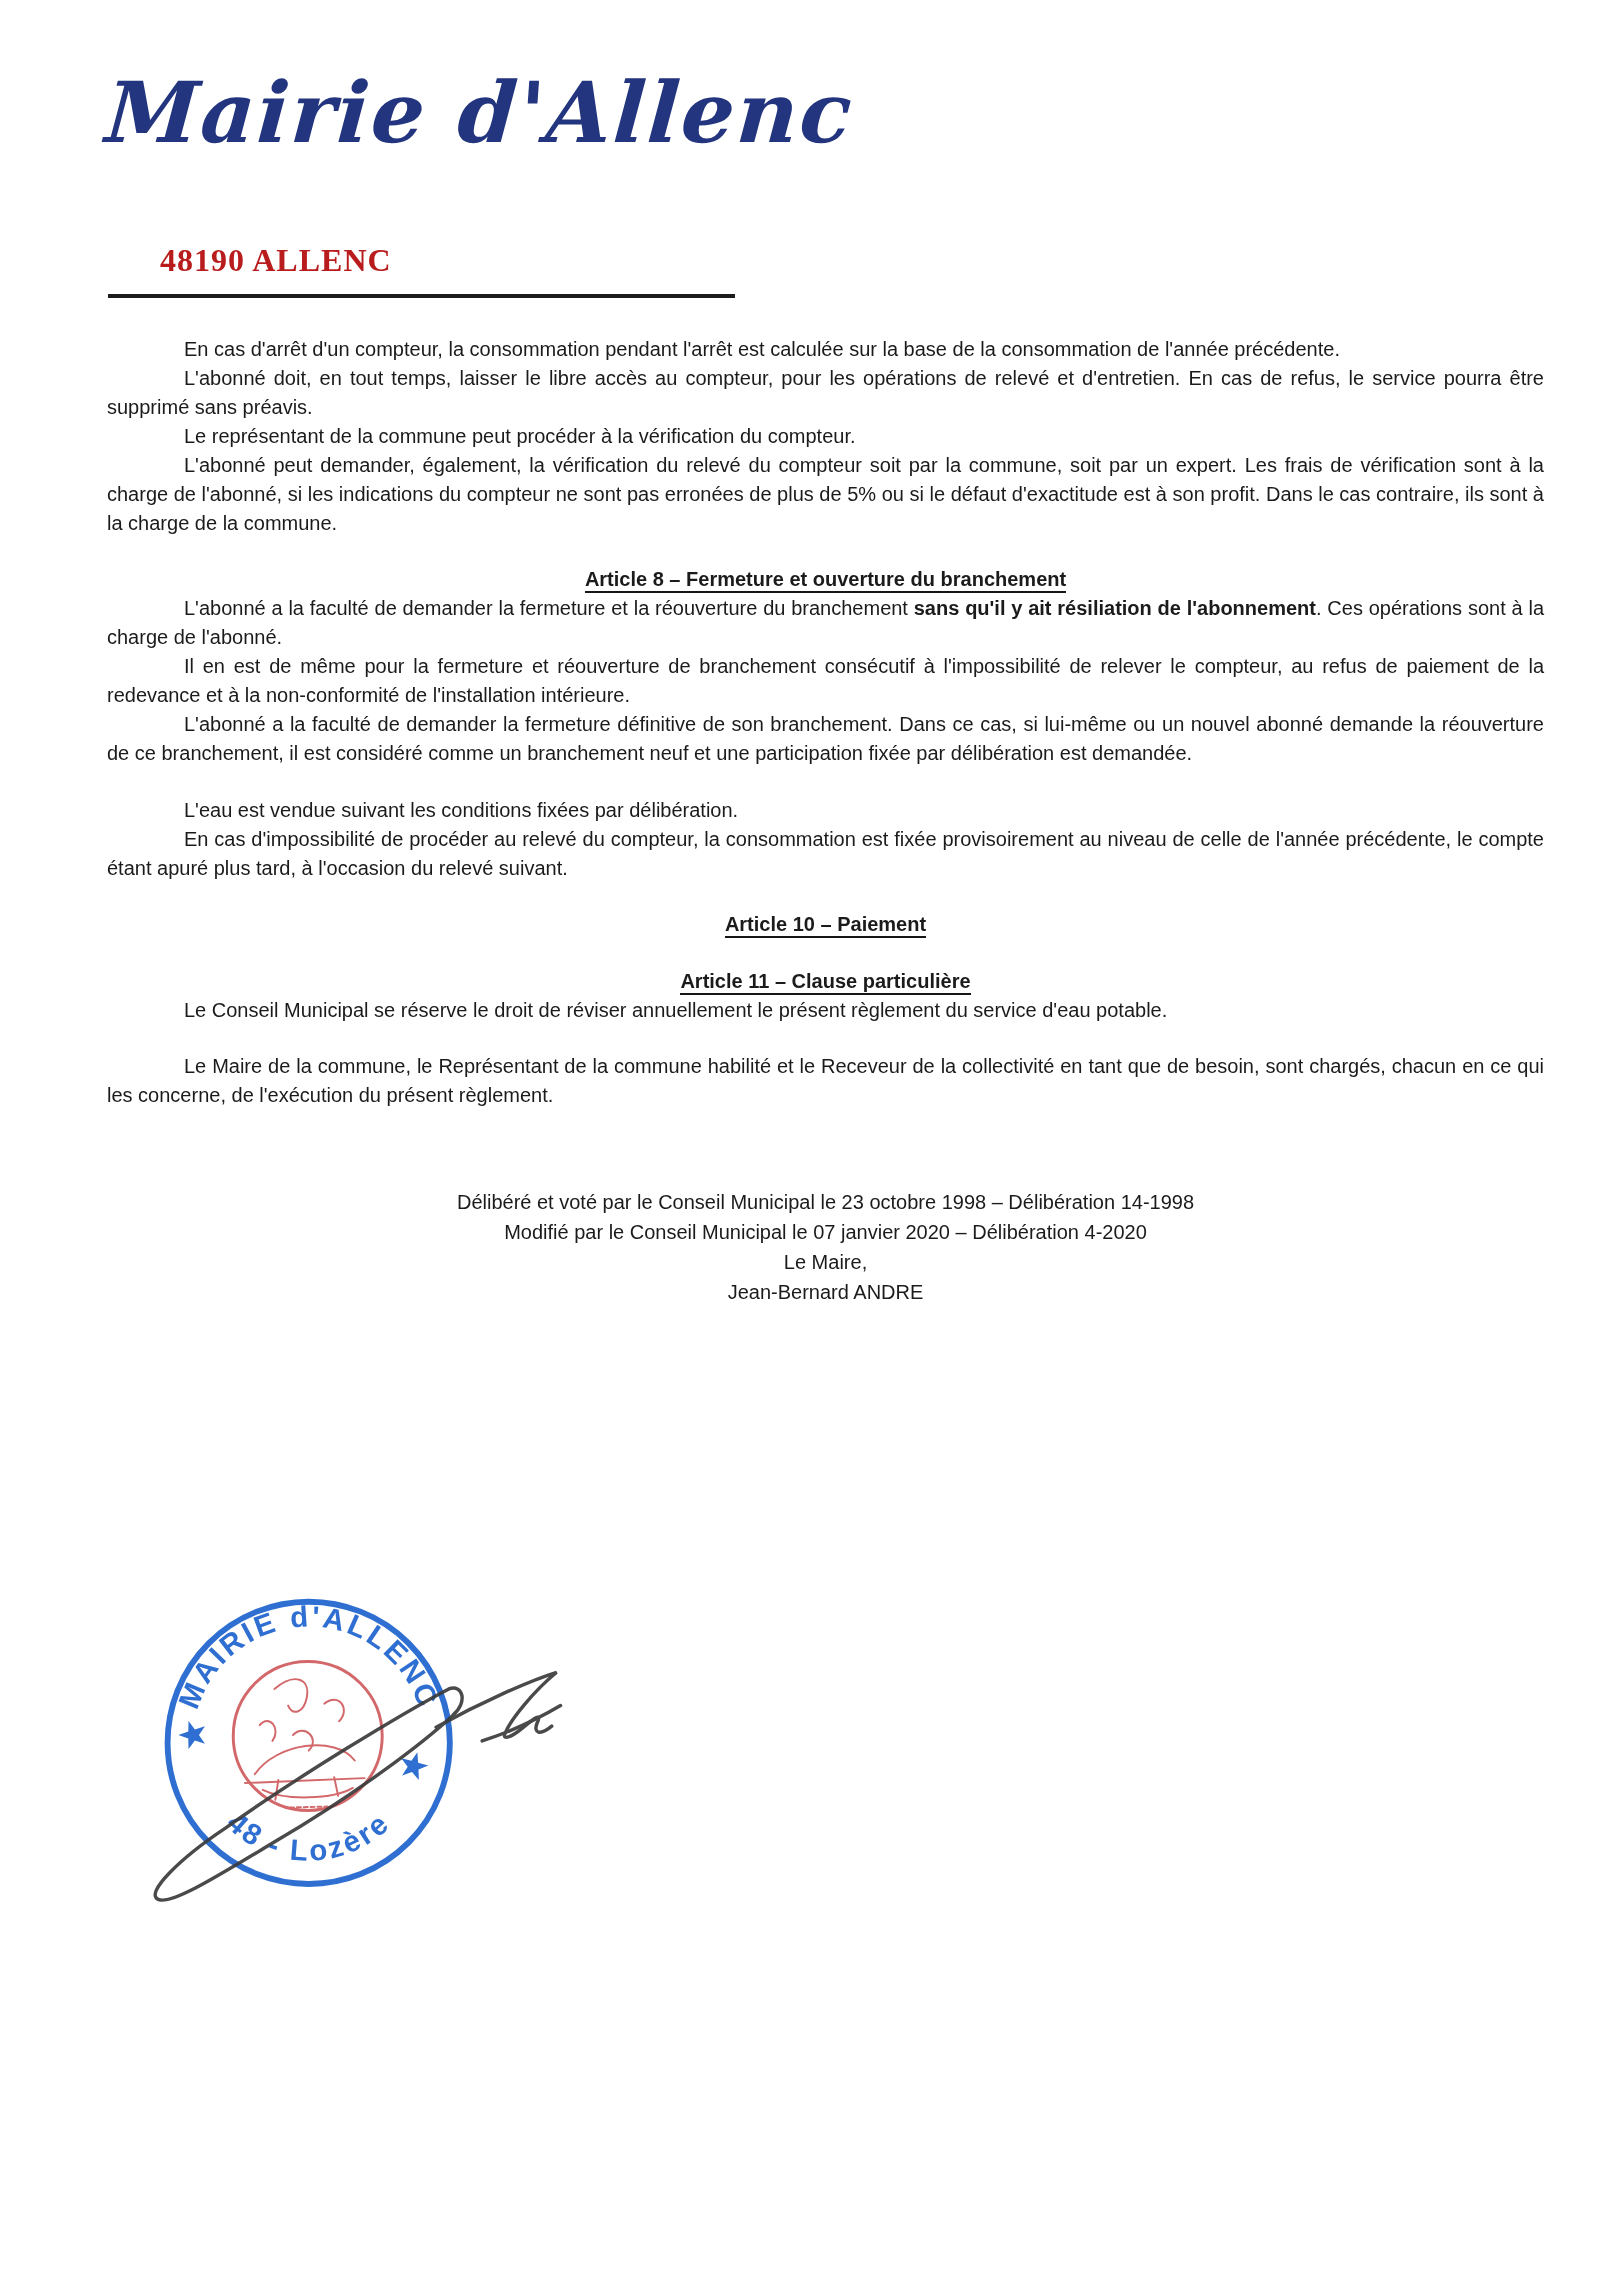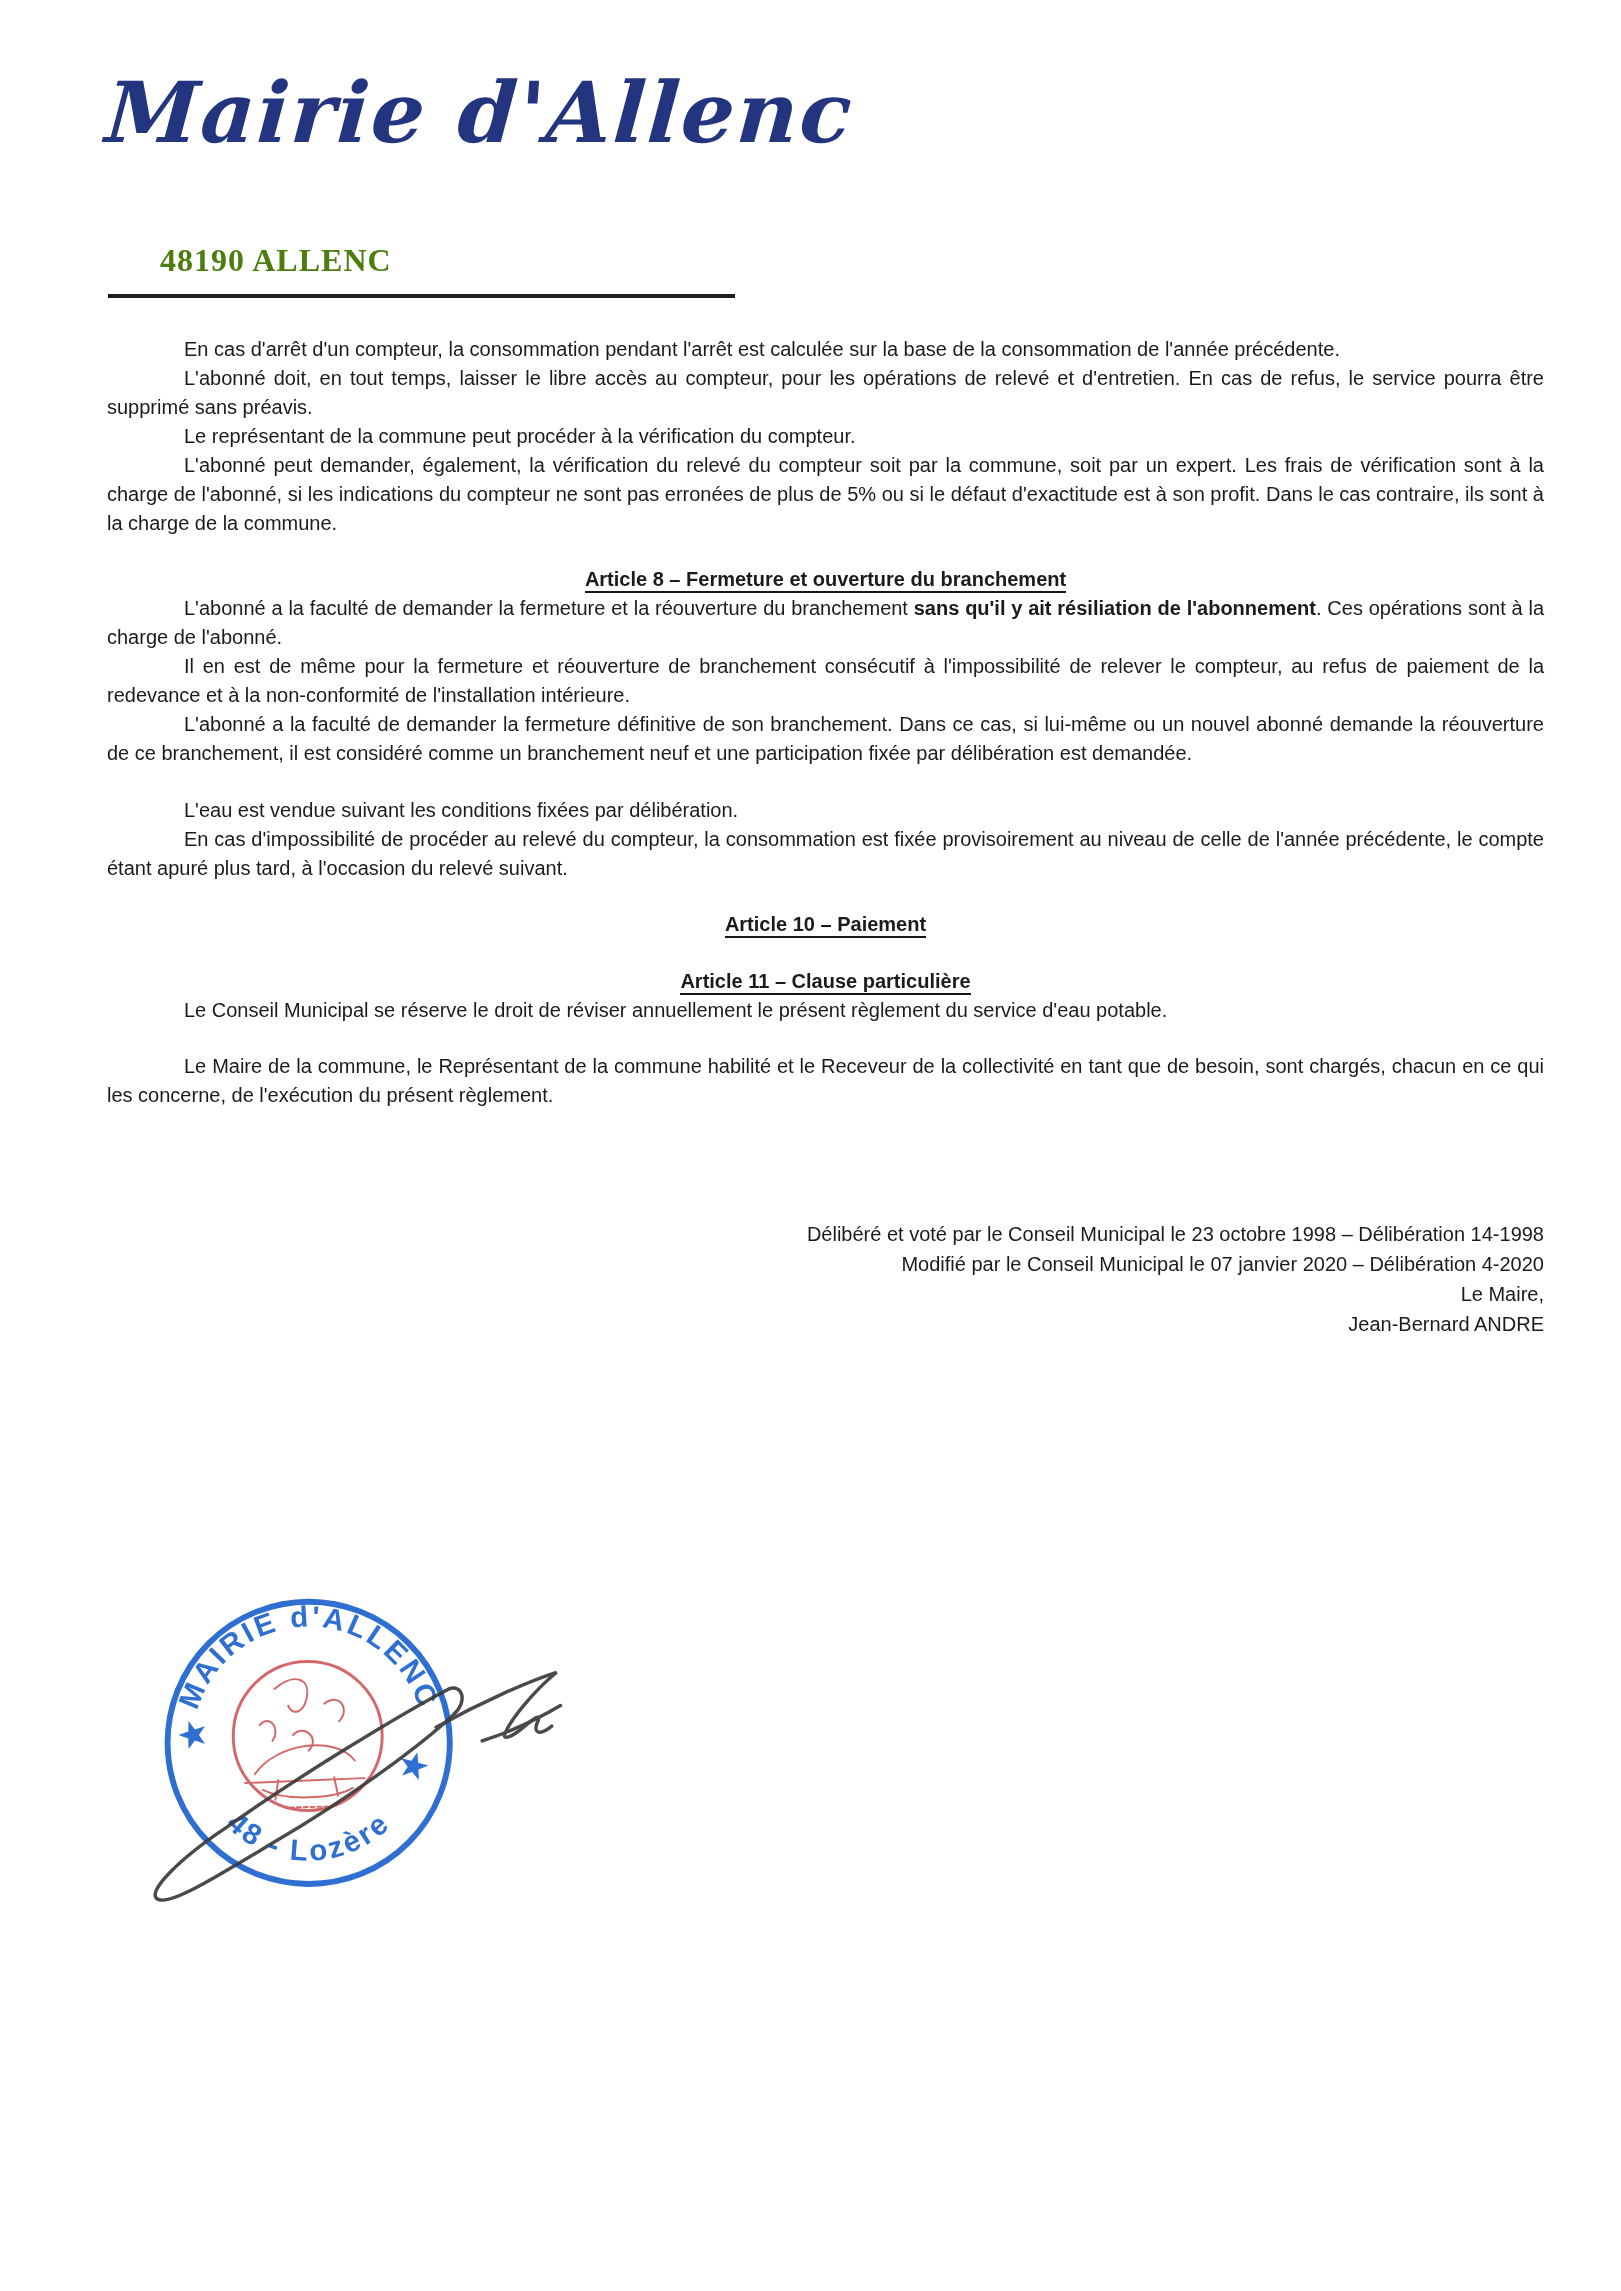--- a/index.html
+++ b/index.html
@@ -18,21 +18,21 @@
     font-style:italic;font-weight:bold;
     font-size:84px;line-height:1;
     color:#23357e;
     letter-spacing:2px;
     transform:skewX(-4deg);
   }
   .address{
     position:absolute;left:160px;top:242px;
     font-family:"Liberation Serif",serif;
     font-weight:bold;font-size:32px;letter-spacing:1px;
-    color:#4d7c0f;
+    color:#b91c1c;
     text-align:center;
   }
   .header-rule{
     position:absolute;left:108px;top:294px;
     width:627px;height:3.9px;background:#1d1d1d;
   }
   
   .content{
     position:absolute;left:107px;top:335px;width:1437px;
     font-size:20px;line-height:29px;
@@ -43,22 +43,22 @@
   .article{margin-top:27.4px;}
   .article-title{
     font-weight:bold;margin:0;
     text-align:center;
   }
   .article-title .u{
     border-bottom:2.9px solid #161616;
     padding-bottom:1px;
   }
   .closing{
-    margin-top:109px;
-    text-align:right;line-height:30px;
+    margin-top:77px;
+    text-align:center;line-height:30px;
   }
   .closing div{margin:0;}
   
   .stamp-area{
     position:absolute;left:98px;top:1588px;
     width:490px;height:343px;
   }
   .stamp-arc-text{
     font-family:"Liberation Sans",sans-serif;
     font-weight:600;

